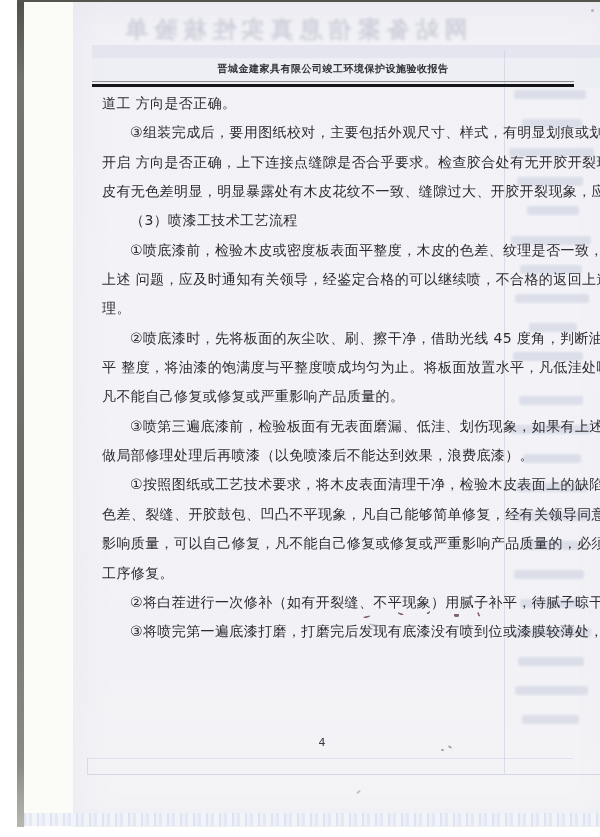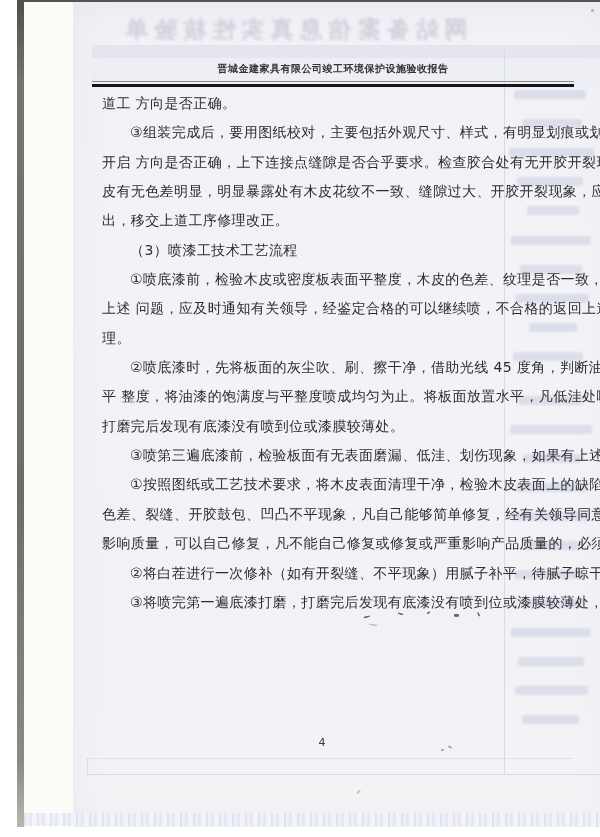--- a/index.html
+++ b/index.html
@@ -157,32 +157,33 @@
 
   <div class="running-header">晋城金建家具有限公司竣工环境保护设施验收报告</div>
   <div class="header-rule-thin"></div>
   <div class="header-rule-thick"></div>
 
   <div class="body-lines" id="body-lines">
       <div class="body-line">道工 方向是否正确。</div>
       <div class="body-line indent">③组装完成后，要用图纸校对，主要包括外观尺寸、样式，有明显划痕或划伤，左右</div>
       <div class="body-line">开启 方向是否正确，上下连接点缝隙是否合乎要求。检查胶合处有无开胶开裂现象，木</div>
       <div class="body-line">皮有无色差明显，明显暴露处有木皮花纹不一致、缝隙过大、开胶开裂现象，应该及时提</div>
-      <div class="body-line">出，移交上道工序修理改正。</div>
       <div class="body-line indent">（3）喷漆工技术工艺流程</div>
       <div class="body-line indent">①喷底漆前，检验木皮或密度板表面平整度，木皮的色差、纹理是否一致，如果发现</div>
       <div class="body-line">上述 问题，应及时通知有关领导，经鉴定合格的可以继续喷，不合格的返回上道工序修</div>
       <div class="body-line">理。</div>
       <div class="body-line indent">②喷底漆时，先将板面的灰尘吹、刷、擦干净，借助光线 45 度角，判断油漆的饱满度，</div>
       <div class="body-line">平 整度，将油漆的饱满度与平整度喷成均匀为止。将板面放置水平，凡低洼处喷厚，并</div>
-      <div class="body-line">打磨完后发现有底漆没有喷到位或漆膜较薄处。</div>
+      <div class="body-line">凡不能自己修复或修复或严重影响产品质量的。</div>
       <div class="body-line indent">③喷第三遍底漆前，检验板面有无表面磨漏、低洼、划伤现象，如果有上述现象应先</div>
+      <div class="body-line">做局部修理处理后再喷漆（以免喷漆后不能达到效果，浪费底漆）。</div>
       <div class="body-line indent">①按照图纸或工艺技术要求，将木皮表面清理干净，检验木皮表面上的缺陷，主要是</div>
       <div class="body-line">色差、裂缝、开胶鼓包、凹凸不平现象，凡自己能够简单修复，经有关领导同意认可，不</div>
       <div class="body-line">影响质量，可以自己修复，凡不能自己修复或修复或严重影响产品质量的，必须返回上道</div>
+      <div class="body-line">工序修复。</div>
       <div class="body-line indent">②将白茬进行一次修补（如有开裂缝、不平现象）用腻子补平，待腻子晾干后，进行</div>
       <div class="body-line indent">③将喷完第一遍底漆打磨，打磨完后发现有底漆没有喷到位或漆膜较薄处，应用开刀、</div>
     </div>
 
   <div class="scribble" style="left:346px; top:614px; transform:rotate(-12deg);"></div>
   <div class="scribble" style="left:381px; top:611px; transform:rotate(18deg); width:6px;"></div>
   <div class="scribble" style="left:409px; top:610px; transform:rotate(-30deg); width:4px;"></div>
   <div class="scribble" style="left:437px; top:613px; width:5px; border-bottom-width:3px;"></div>
   <div class="scribble" style="left:460px; top:612px; transform:rotate(65deg); width:5px;"></div>
   <div class="scribble" style="left:352px; top:622px; transform:rotate(8deg); width:9px; border-bottom-color:#8a8a95; opacity:0.5;"></div>

